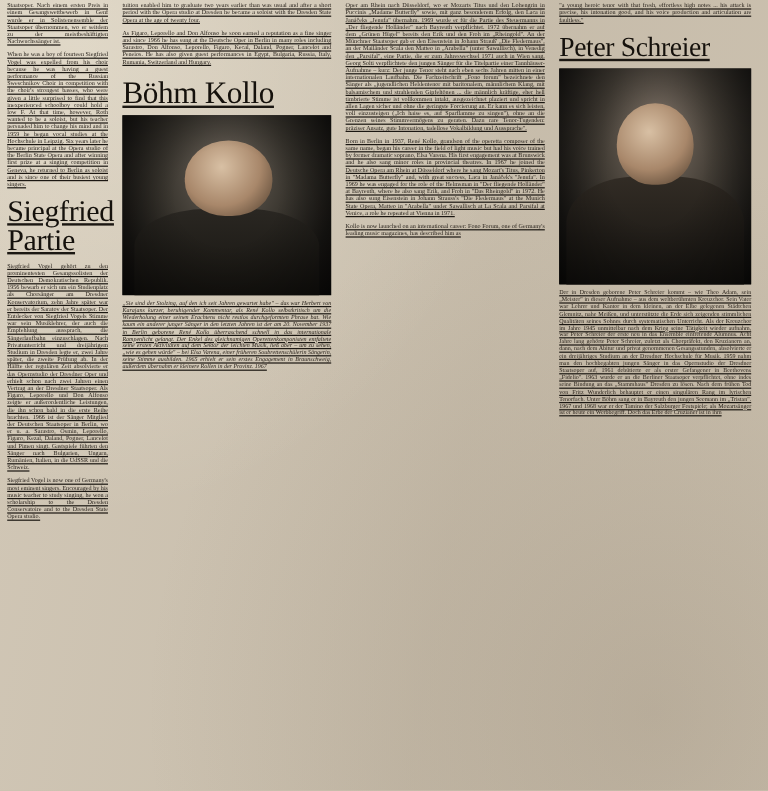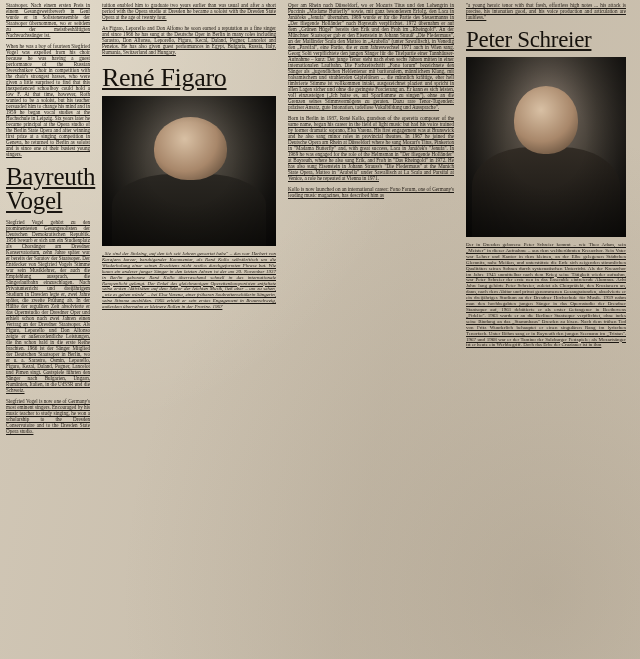--- a/index.html
+++ b/index.html
@@ -142,31 +142,31 @@
 </head>
 <body>
 
 <div id="page">
   <div class="cols">
 
     <div class="col col1 clip-left">
       <p class="body lang-de">Staatsoper. Nach einem ersten Preis in einem Gesangswettbewerb in Genf wurde er in Solistenensemble der Staatsoper übernommen, wo er seitdem zu der meistbeshäftigten Nachwuchssänger ist.</p>
       <div class="spacer-sm"></div>
       <p class="body lang-en">When he was a boy of fourteen Siegfried Vogel was expelled from his choir because he was having a guest performance of the Russian Sweschnikov Choir in competition with the choir's strongest basses, who were given a little surprised to find that this inexperienced schoolboy could hold a low F. At that time, however, Roth wanted to be a soloist, but his teacher persuaded him to change his mind and in 1959 he began vocal studies at the Hochschule in Leipzig. Six years later he became principal at the Opera studio of the Berlin State Opera and after winning first prize at a singing competition in Geneva, he returned to Berlin as soloist and is since one of their busiest young singers.</p>
-      <h1 class="headline">Bayreuth Vogel</h1>
+      <h1 class="headline">Siegfried Partie</h1>
       <p class="body lang-de">Siegfried Vogel gehört zu den prominentesten Gesangssolisten der Deutschen Demokratischen Republik. 1956 bewarb er sich um ein Studienplatz als Chorsänger am Dresdner Konservatorium, zehn Jahre später war er bereits der Saratov der Staatsoper. Der Entdecker von Siegfried Vogels Stimme war sein Musiklehrer, der auch die Empfehlung aussprach, die Sängerlaufbahn einzuschlagen. Nach Privatunterricht und dreijährigem Studium in Dresden legte er, zwei Jahre später, die zweite Prüfung ab. In der Hälfte der regulären Zeit absolvierte er das Opernstudio der Dresdner Oper und erhielt schon nach zwei Jahren einen Vertrag an der Dresdner Staatsoper. Als Figaro, Leporello und Don Alfonso zeigte er außerordentliche Leistungen, die ihn schon bald in die erste Reihe brachten. 1966 ist der Sänger Mitglied der Deutschen Staatsoper in Berlin, wo er u. a. Sarastro, Osmin, Leporello, Figaro, Kezal, Daland, Pogner, Lancelot und Pimen singt. Gastspiele führten den Sänger nach Bulgarien, Ungarn, Rumänien, Italien, in die UdSSR und die Schweiz.</p>
       <div class="spacer-sm"></div>
       <p class="body lang-en">Siegfried Vogel is now one of Germany's most eminent singers. Encouraged by his music teacher to study singing, he won a scholarship to the Dresden Conservatoire and to the Dresden State Opera studio.</p>
     </div>
 
     <div class="col col2">
       <p class="body lang-en">tuition enabled him to graduate two years earlier than was usual and after a short period with the Opera studio at Dresden he became a soloist with the Dresden State Opera at the age of twenty four.</p>
       <div class="spacer-sm"></div>
       <p class="body lang-en">As Figaro, Leporello and Don Alfonso he soon earned a reputation as a fine singer and since 1966 he has sung at the Deutsche Oper in Berlin in many roles including Sarastro, Don Alfonso, Leporello, Figaro, Kecal, Daland, Pogner, Lancelot and Peneios. He has also given guest performances in Egypt, Bulgaria, Russia, Italy, Rumania, Switzerland and Hungary.</p>
-      <h1 class="headline kollo">René Figaro</h1>
+      <h1 class="headline kollo">Böhm Kollo</h1>
       <div class="photo p-kollo">
         <div class="frame"></div>
         <div class="portrait-body"></div>
         <div class="portrait-head"></div>
         <div class="vignette"></div>
       </div>
       <p class="caption italic">„Sie sind der Stolzing, auf den ich seit Jahren gewartet habe" – das war Herbert von Karajans kurzer, beruhigender Kommentar, als René Kollo selbstkritisch um die Wiederholung einer seinen Erachtens nicht restlos durchgeformten Phrase bat. Wie kaum ein anderer junger Sänger in den letzten Jahren ist der am 20. November 1937 in Berlin geborene René Kollo überraschend schnell in das internationale Rampenlicht gelangt. Der Enkel des gleichnamigen Operettenkomponisten entfaltete seine ersten Aktivitäten auf dem Sektor der leichten Musik, ließ aber – um zu sehen, „wie es gehen würde" – bei Elsa Varena, einer früheren Soubrettenschülerin Sängerin, seine Stimme ausbilden. 1965 erhielt er sein erstes Engagement in Braunschweig, außerdem übernahm er kleinere Rollen in der Provinz. 1967</p>
     </div>
 
     <div class="col col3">

